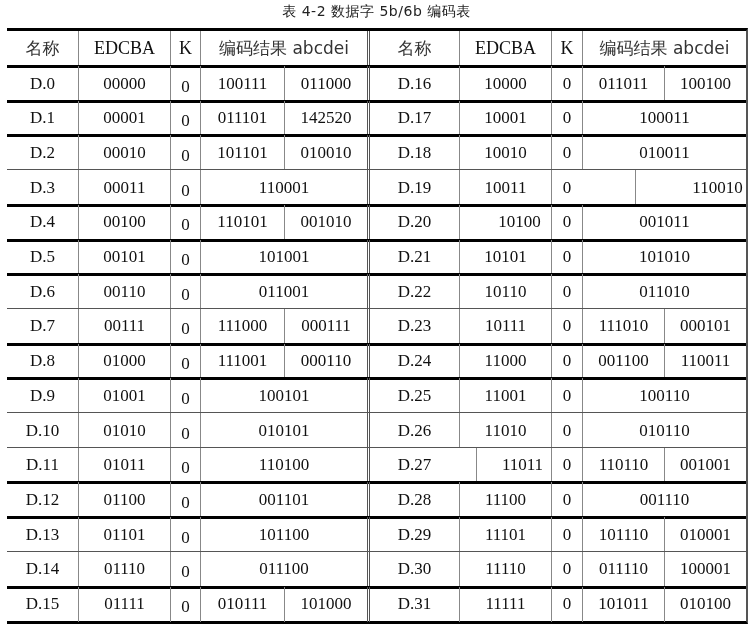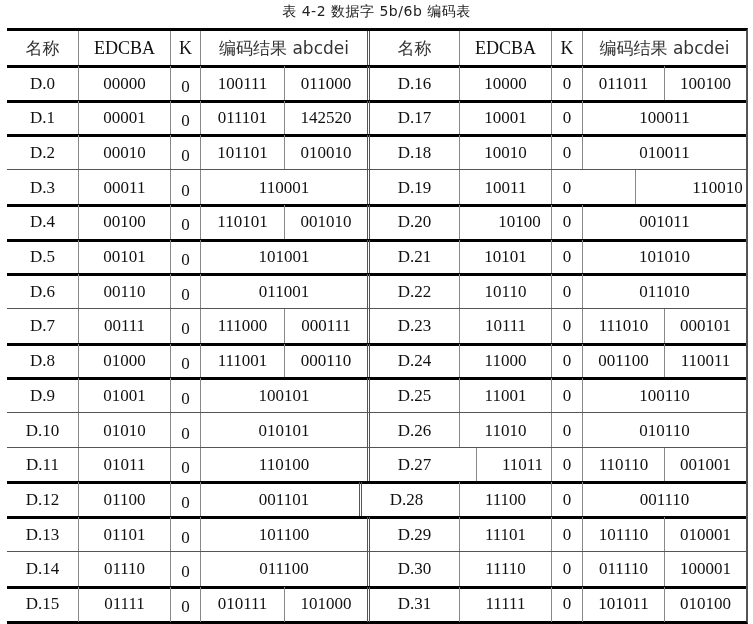--- a/index.html
+++ b/index.html
@@ -180,21 +180,21 @@
       <div class="cell bl" style="left: 544px; width: 31px;">0</div>
       <div class="cell bl" style="left: 575px; width: 82px;">110110</div>
       <div class="cell bl" style="left: 657px; width: 82px;">001001</div>
     </div>
     <div class="rowline thick" style="top: 450.4px;"></div>
     <div class="row" style="top: 451.4px;">
       <div class="cell " style="left: 0px; width: 71px;">D.12</div>
       <div class="cell bl" style="left: 71px; width: 92px;">01100</div>
       <div class="cell bl k" style="left: 163px; width: 30px;">0</div>
       <div class="cell bl" style="left: 193px; width: 167px;">001101</div>
-      <div class="cell dbl" style="left: 352px; width: 92px;">D.28</div>
+      <div class="cell dbl" style="left: 360px; width: 92px;">D.28</div>
       <div class="cell bl" style="left: 452px; width: 92px;">11100</div>
       <div class="cell bl" style="left: 544px; width: 31px;">0</div>
       <div class="cell bl" style="left: 575px; width: 164px;">001110</div>
     </div>
     <div class="rowline thick" style="top: 485.1px;"></div>
     <div class="row" style="top: 486.1px;">
       <div class="cell " style="left: 0px; width: 71px;">D.13</div>
       <div class="cell bl" style="left: 71px; width: 92px;">01101</div>
       <div class="cell bl k" style="left: 163px; width: 30px;">0</div>
       <div class="cell bl" style="left: 193px; width: 167px;">101100</div>

